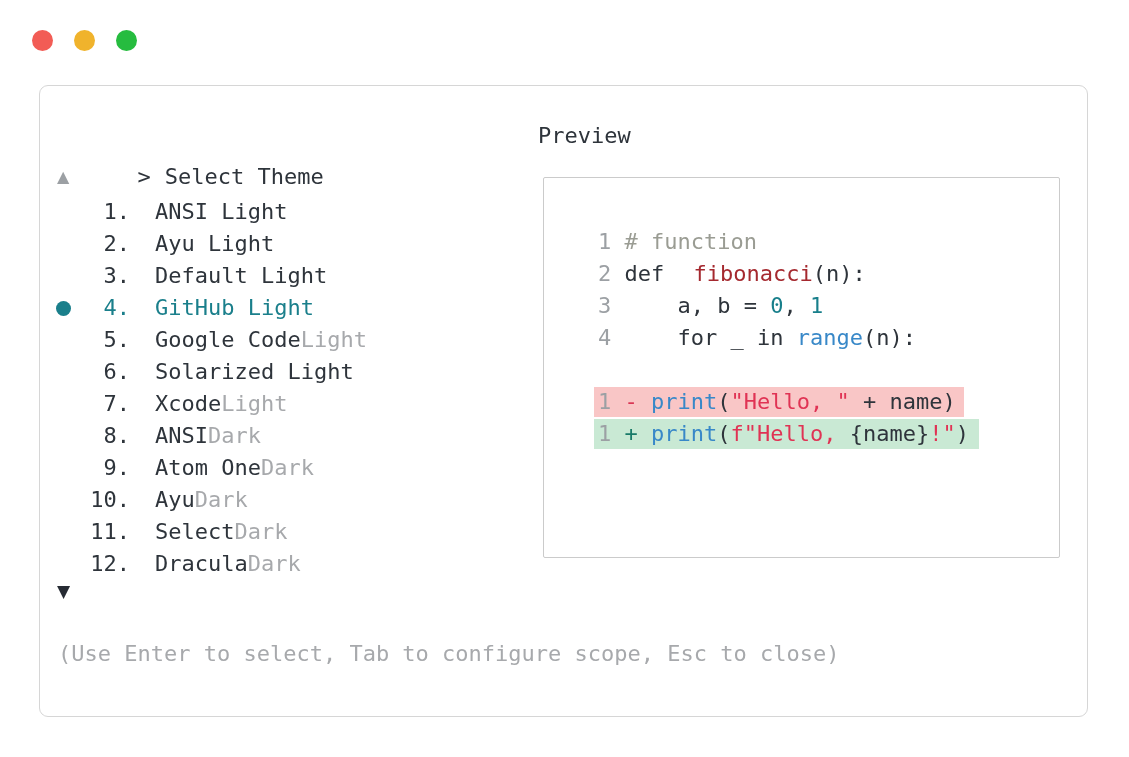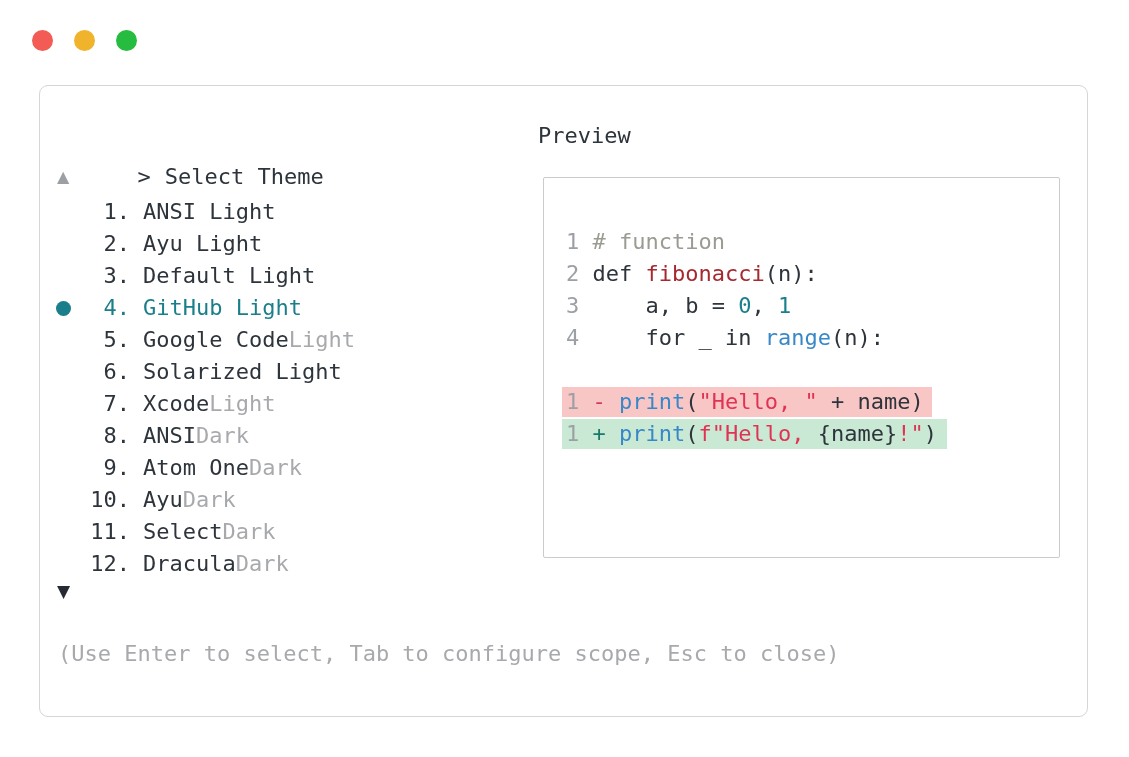--- a/index.html
+++ b/index.html
@@ -25,37 +25,37 @@
   .prompt .caret{margin-right:14px;}
   .preview-label{position:absolute;left:498px;top:35px;font-size:22px;line-height:30px;color:var(--c-plain);}
   .scroll-up{position:absolute;left:17px;top:78px;font-size:16px;line-height:26px;color:var(--c-ln);font-family:"DejaVu Sans",sans-serif;cursor:default;}
   .scroll-down{position:absolute;left:17px;top:492px;font-size:17px;line-height:26px;color:#262b33;font-family:"DejaVu Sans",sans-serif;cursor:default;}
   
   .list{position:absolute;left:0;top:110px;width:480px;}
   .row{display:flex;align-items:center;height:32px;padding-left:16px;font-size:22px;line-height:32px;white-space:pre;cursor:default;}
   .bullet-slot{width:28px;display:flex;align-items:center;}
   .bullet-dot{width:15px;height:15px;border-radius:50%;background:var(--c-accent-teal);}
   .num{width:46px;text-align:right;color:var(--c-plain);}
-  .name{margin-left:13px;color:var(--c-plain);}
+  .name{margin-left:25px;color:var(--c-plain);}
   .suffix{color:var(--c-text-gray);}
   .row.selected .num,.row.selected .name{color:var(--c-accent-teal);}
   
   .preview-box{
     position:absolute;left:503px;top:91px;width:517px;height:381px;
-    border:1.5px solid #cbcbcb;border-radius:2px;background:#ffffff;box-sizing:border-box;
+    border:1.5px solid #cbcbcb;border-radius:2px;background:#ffffff;box-sizing:border-box;padding-left:32px;
   }
   .code{padding:48px 0 0 22px;font-size:22px;}
   .code-line{height:32px;line-height:32px;white-space:pre;}
   .line-inner{display:inline-block;line-height:30px;}
   .line-inner.hl-del{background:var(--c-del-bg);padding:0 8px 0 4px;margin-left:-4px;}
   .line-inner.hl-add{background:var(--c-add-bg);padding:0 10px 0 4px;margin-left:-4px;}
   .ln{color:var(--c-ln);}
   .tok-comment{color:var(--c-comment);}
   .tok-plain{color:var(--c-plain);}
-  .tok-fn{color:var(--c-fn);}
+  .tok-fn{color:var(--c-fn);margin-left:16px;}
   .tok-num{color:var(--c-num);}
   .tok-builtin{color:var(--c-builtin);}
   .tok-str{color:var(--c-str);}
   .tok-minus{color:var(--c-minus);}
   .tok-plus{color:var(--c-plus);}
   
   .help{position:absolute;left:18px;top:552px;font-size:22px;line-height:32px;color:var(--c-text-gray);white-space:pre;}
 </style>
 </head>
 <body>

